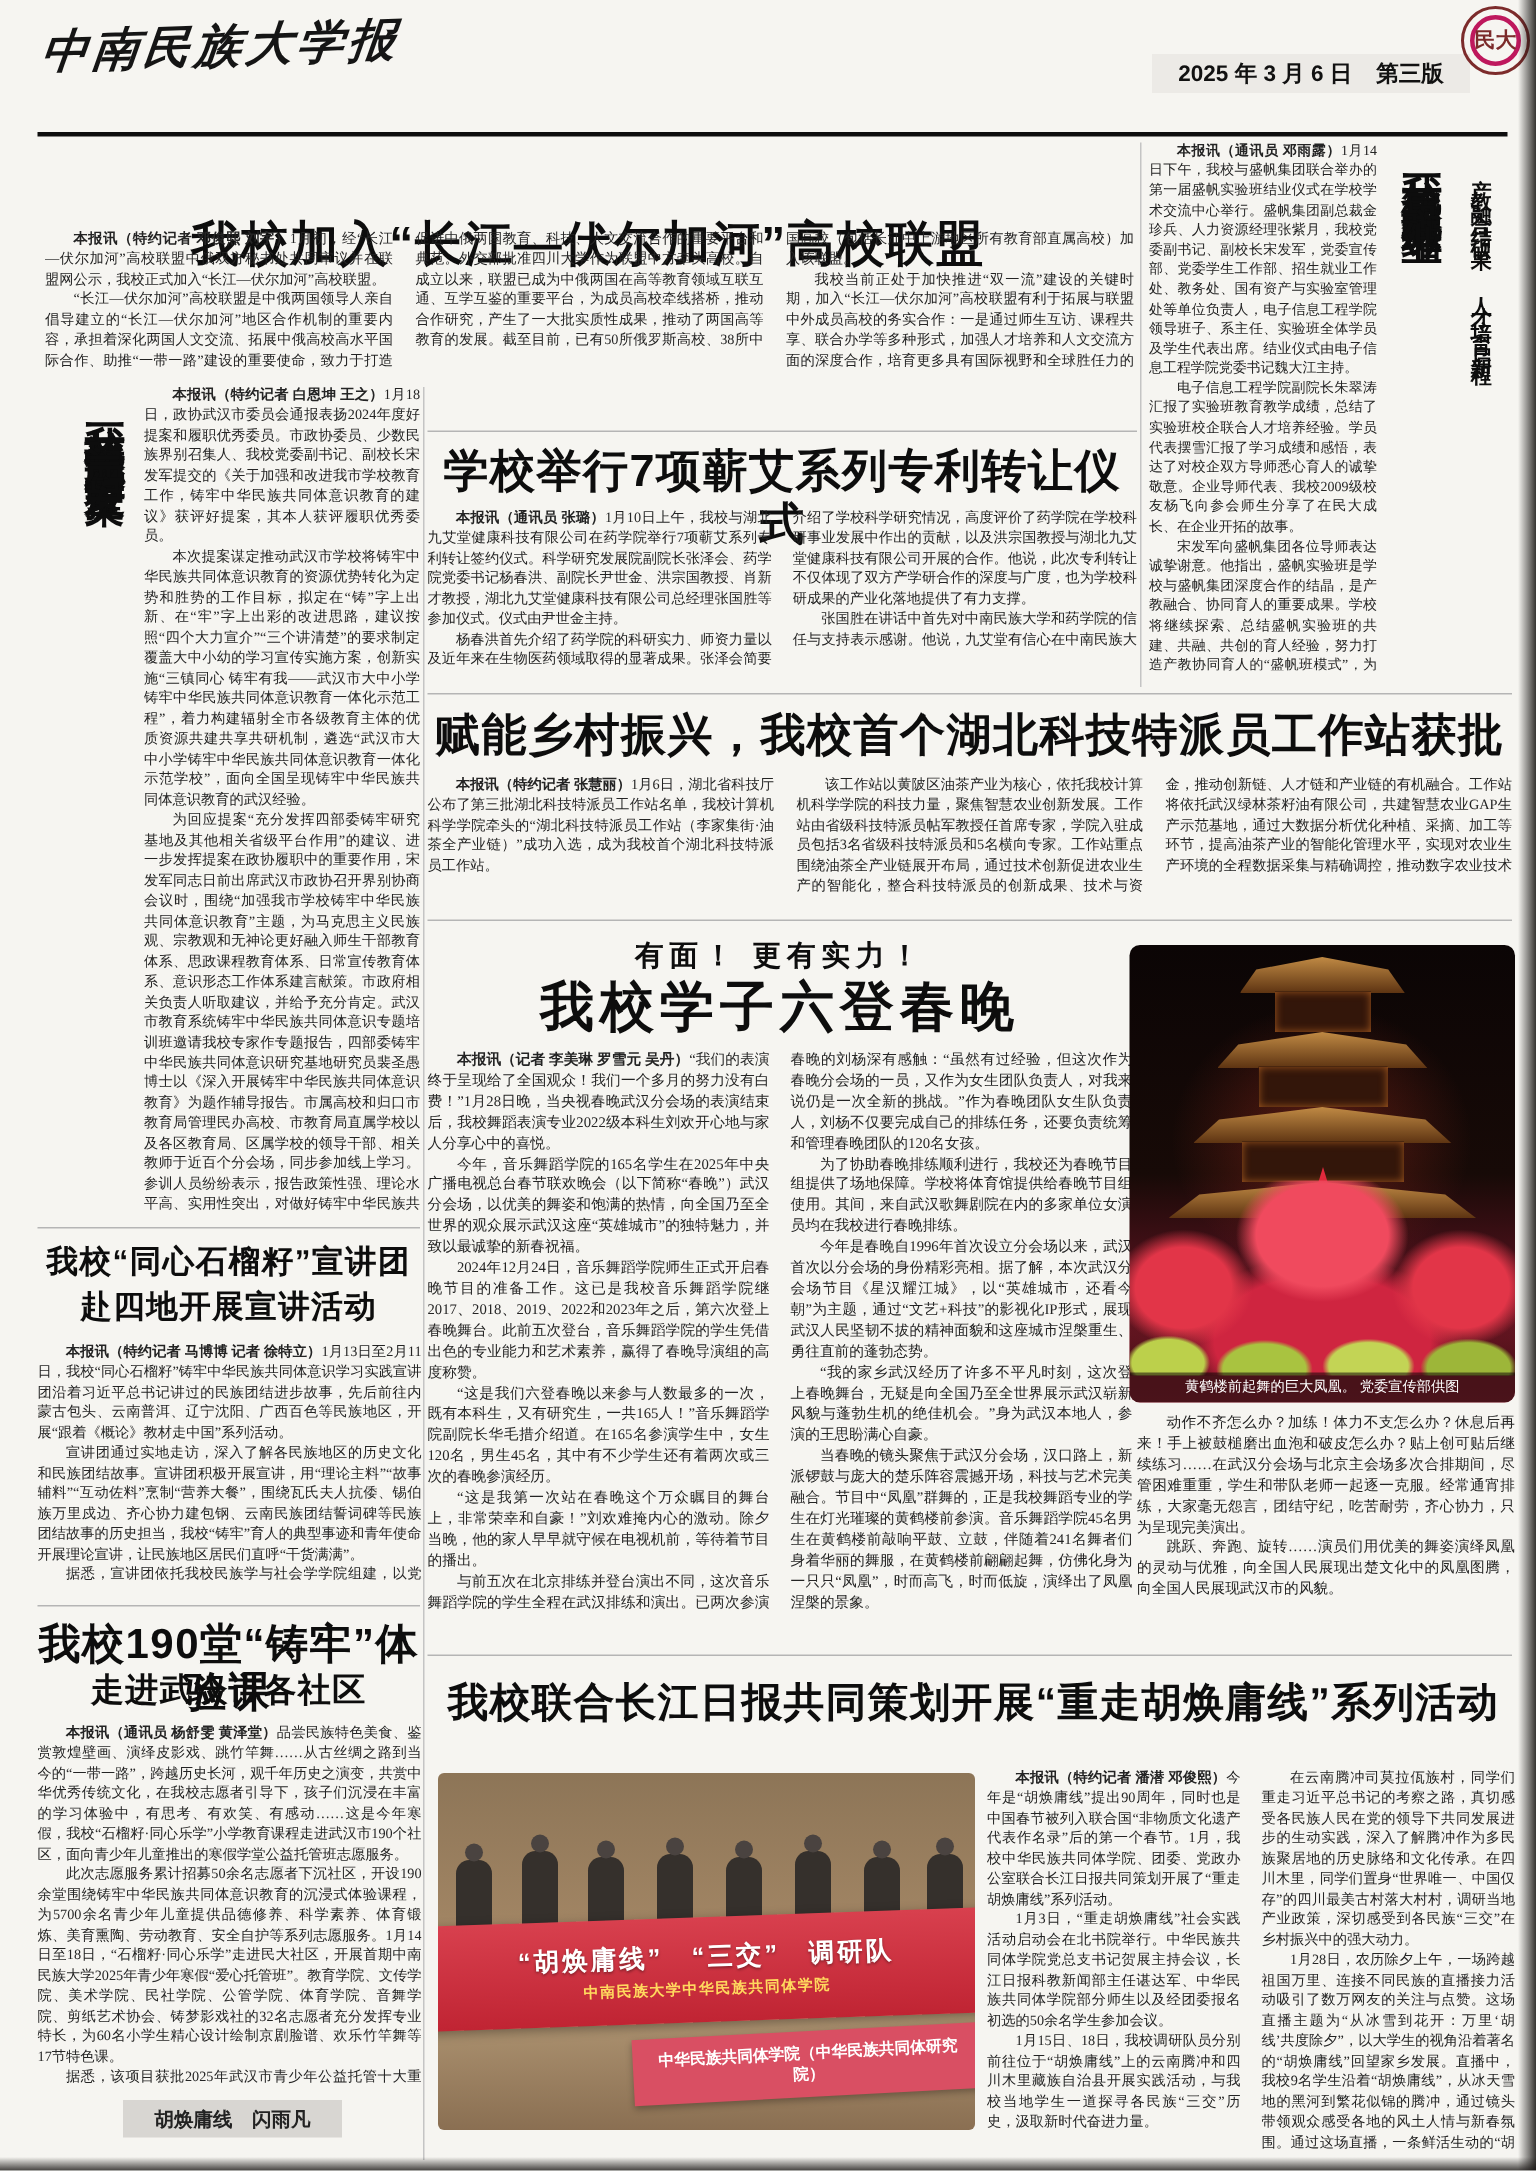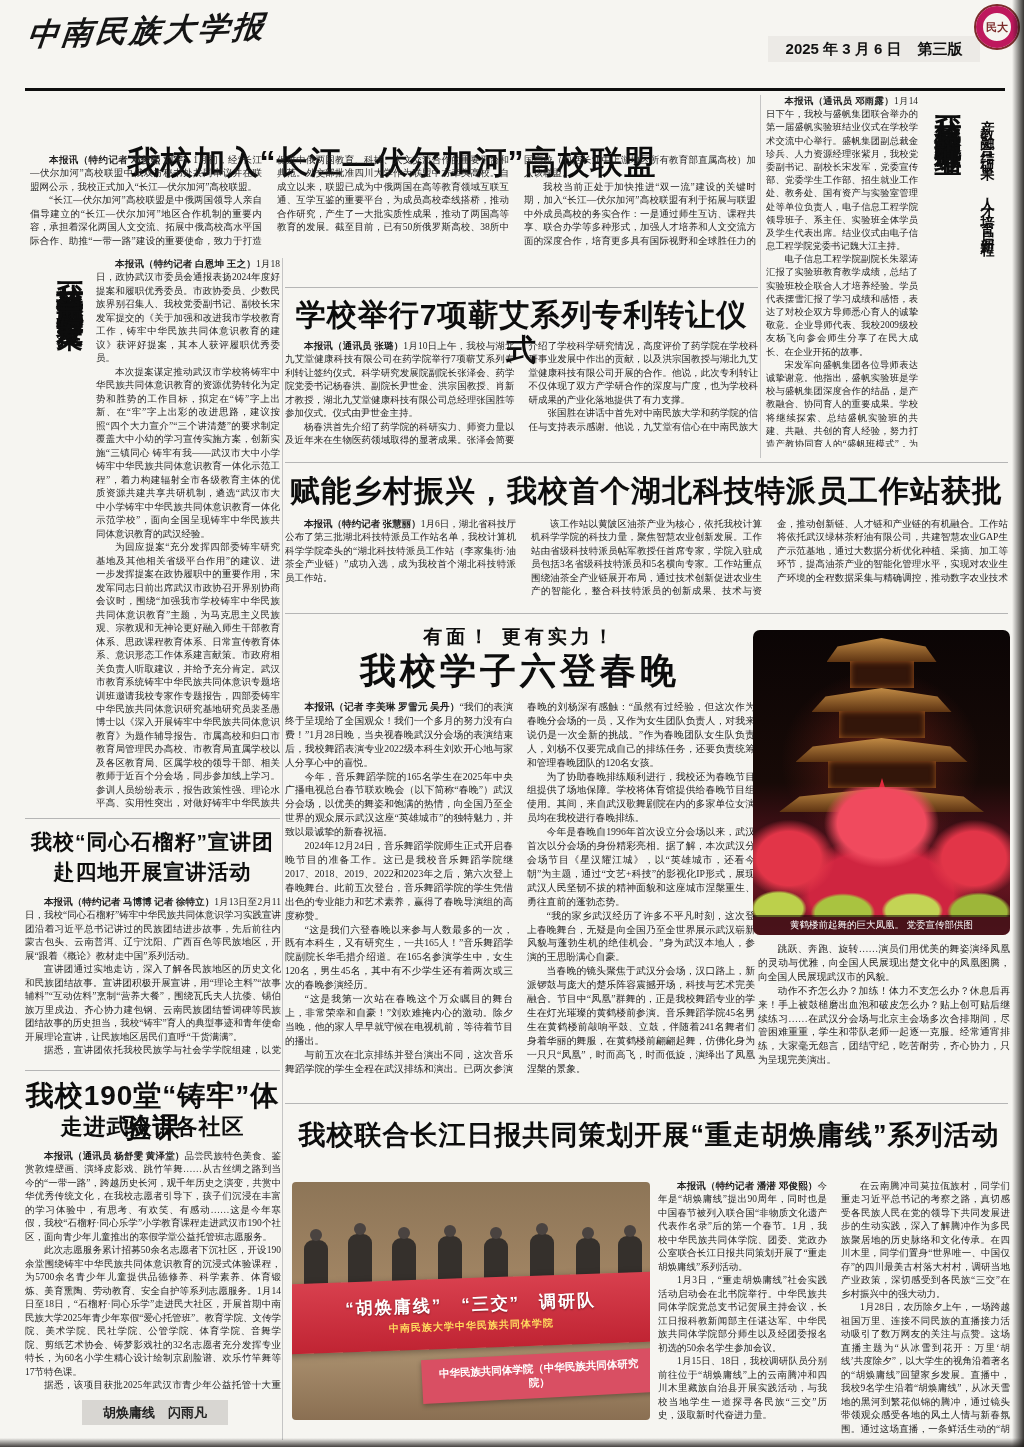--- a/index.html
+++ b/index.html
@@ -10,22 +10,22 @@
   .hr-main{background:#0e0e0e;height:3px;}
   .vline{position:absolute;background:#c4c4c4;width:1px;}
   
   .mast-logo{left:28px;top:10px;font-size:31px;font-weight:bold;font-style:italic;
              transform:skewX(-8deg) rotate(-2deg);letter-spacing:3px;color:#151515;}
   .date-box{left:768px;top:36px;width:212px;height:26px;background:#eceae6;display:flex;gap:16px;
             align-items:center;justify-content:center;font-family:"Liberation Sans","DejaVu Sans",sans-serif;
             font-weight:bold;font-size:15px;color:#111;}
   .seal{left:974px;top:4px;width:42px;height:42px;border:2px solid #7c2b2b;border-radius:50%;
         display:flex;align-items:center;justify-content:center;}
-  .seal-in{width:28px;height:28px;border:7px solid #be185d;border-radius:50%;display:flex;align-items:center;
-           justify-content:center;color:#7c2b2b;font-size:11px;font-weight:bold;font-family:"Liberation Sans",sans-serif;}
+  .seal-in{width:28px;height:28px;border:3px solid #be185d;border-radius:50%;display:flex;align-items:center;
+           justify-content:center;color:#7c2b2b;font-size:14px;font-weight:bold;font-family:"Liberation Sans",sans-serif;}
   
   .head{font-family:"Liberation Sans","DejaVu Sans",sans-serif;font-weight:bold;color:#0d0d0d;
         text-align:center;line-height:1.15;letter-spacing:1px;}
   .vert{writing-mode:vertical-rl;font-family:"Liberation Sans","DejaVu Sans",sans-serif;font-weight:bold;color:#0d0d0d;}
   
   .body-txt{font-size:9.5px;line-height:1.42;text-align:justify;overflow:hidden;color:#242424;}
   .body-txt p{margin:0;text-indent:2em;}
   .body-txt b{font-weight:bold;}
   .cols2{column-count:2;column-gap:14px;}
   .cols3{column-count:3;column-gap:15px;}
@@ -163,22 +163,22 @@
       <div class="roof" style="top:108px;width:172px;"></div>
       <div class="tbody" style="top:131px;width:108px;"></div>
       <div class="roof" style="top:158px;width:205px;"></div>
     </div>
     <div class="phoenix"></div>
     <div class="dancers"></div>
     <div class="greens"></div>
     <div class="photo-cap">黄鹤楼前起舞的巨大凤凰。 党委宣传部供图</div>
   </div>
   <div class="abs body-txt" style="left:758px;top:942px;width:252px;height:143px;font-size:9.8px;">
+      <p>动作不齐怎么办？加练！体力不支怎么办？休息后再来！手上被鼓槌磨出血泡和破皮怎么办？贴上创可贴后继续练习……在武汉分会场与北京主会场多次合排期间，尽管困难重重，学生和带队老师一起逐一克服。经常通宵排练，大家毫无怨言，团结守纪，吃苦耐劳，齐心协力，只为呈现完美演出。</p>
       <p>跳跃、奔跑、旋转……演员们用优美的舞姿演绎凤凰的灵动与优雅，向全国人民展现出楚文化中的凤凰图腾，向全国人民展现武汉市的风貌。</p>
-      <p>动作不齐怎么办？加练！体力不支怎么办？休息后再来！手上被鼓槌磨出血泡和破皮怎么办？贴上创可贴后继续练习……在武汉分会场与北京主会场多次合排期间，尽管困难重重，学生和带队老师一起逐一克服。经常通宵排练，大家毫无怨言，团结守纪，吃苦耐劳，齐心协力，只为呈现完美演出。</p>
     </div>
 
   <div class="hr" style="left:25px;top:818px;width:255px;"></div>
   <div class="abs head" style="left:25px;top:830px;width:255px;font-size:21px;">我校“同心石榴籽”宣讲团</div>
   <div class="abs head" style="left:25px;top:860px;width:255px;font-size:21px;">赴四地开展宣讲活动</div>
   <div class="abs body-txt" style="left:25px;top:896px;width:256px;height:162px;">
       <p><b>本报讯（特约记者 马博博 记者 徐特立）</b>1月13日至2月11日，我校“同心石榴籽”铸牢中华民族共同体意识学习实践宣讲团沿着习近平总书记讲过的民族团结进步故事，先后前往内蒙古包头、云南普洱、辽宁沈阳、广西百色等民族地区，开展“跟着《概论》教材走中国”系列活动。</p>
       <p>宣讲团通过实地走访，深入了解各民族地区的历史文化和民族团结故事。宣讲团积极开展宣讲，用“理论主料”“故事辅料”“互动佐料”烹制“营养大餐”，围绕瓦氏夫人抗倭、锡伯族万里戍边、齐心协力建包钢、云南民族团结誓词碑等民族团结故事的历史担当，我校“铸牢”育人的典型事迹和青年使命开展理论宣讲，让民族地区居民们直呼“干货满满”。</p>
       <p>据悉，宣讲团依托我校民族学与社会学学院组建，以党支部、团学组织、班级三级组织为核心，以“一路走”“一路学”“一路讲”等形式，深入开展铸牢中华民族共同体意识学习实践活动。</p>
     </div>

